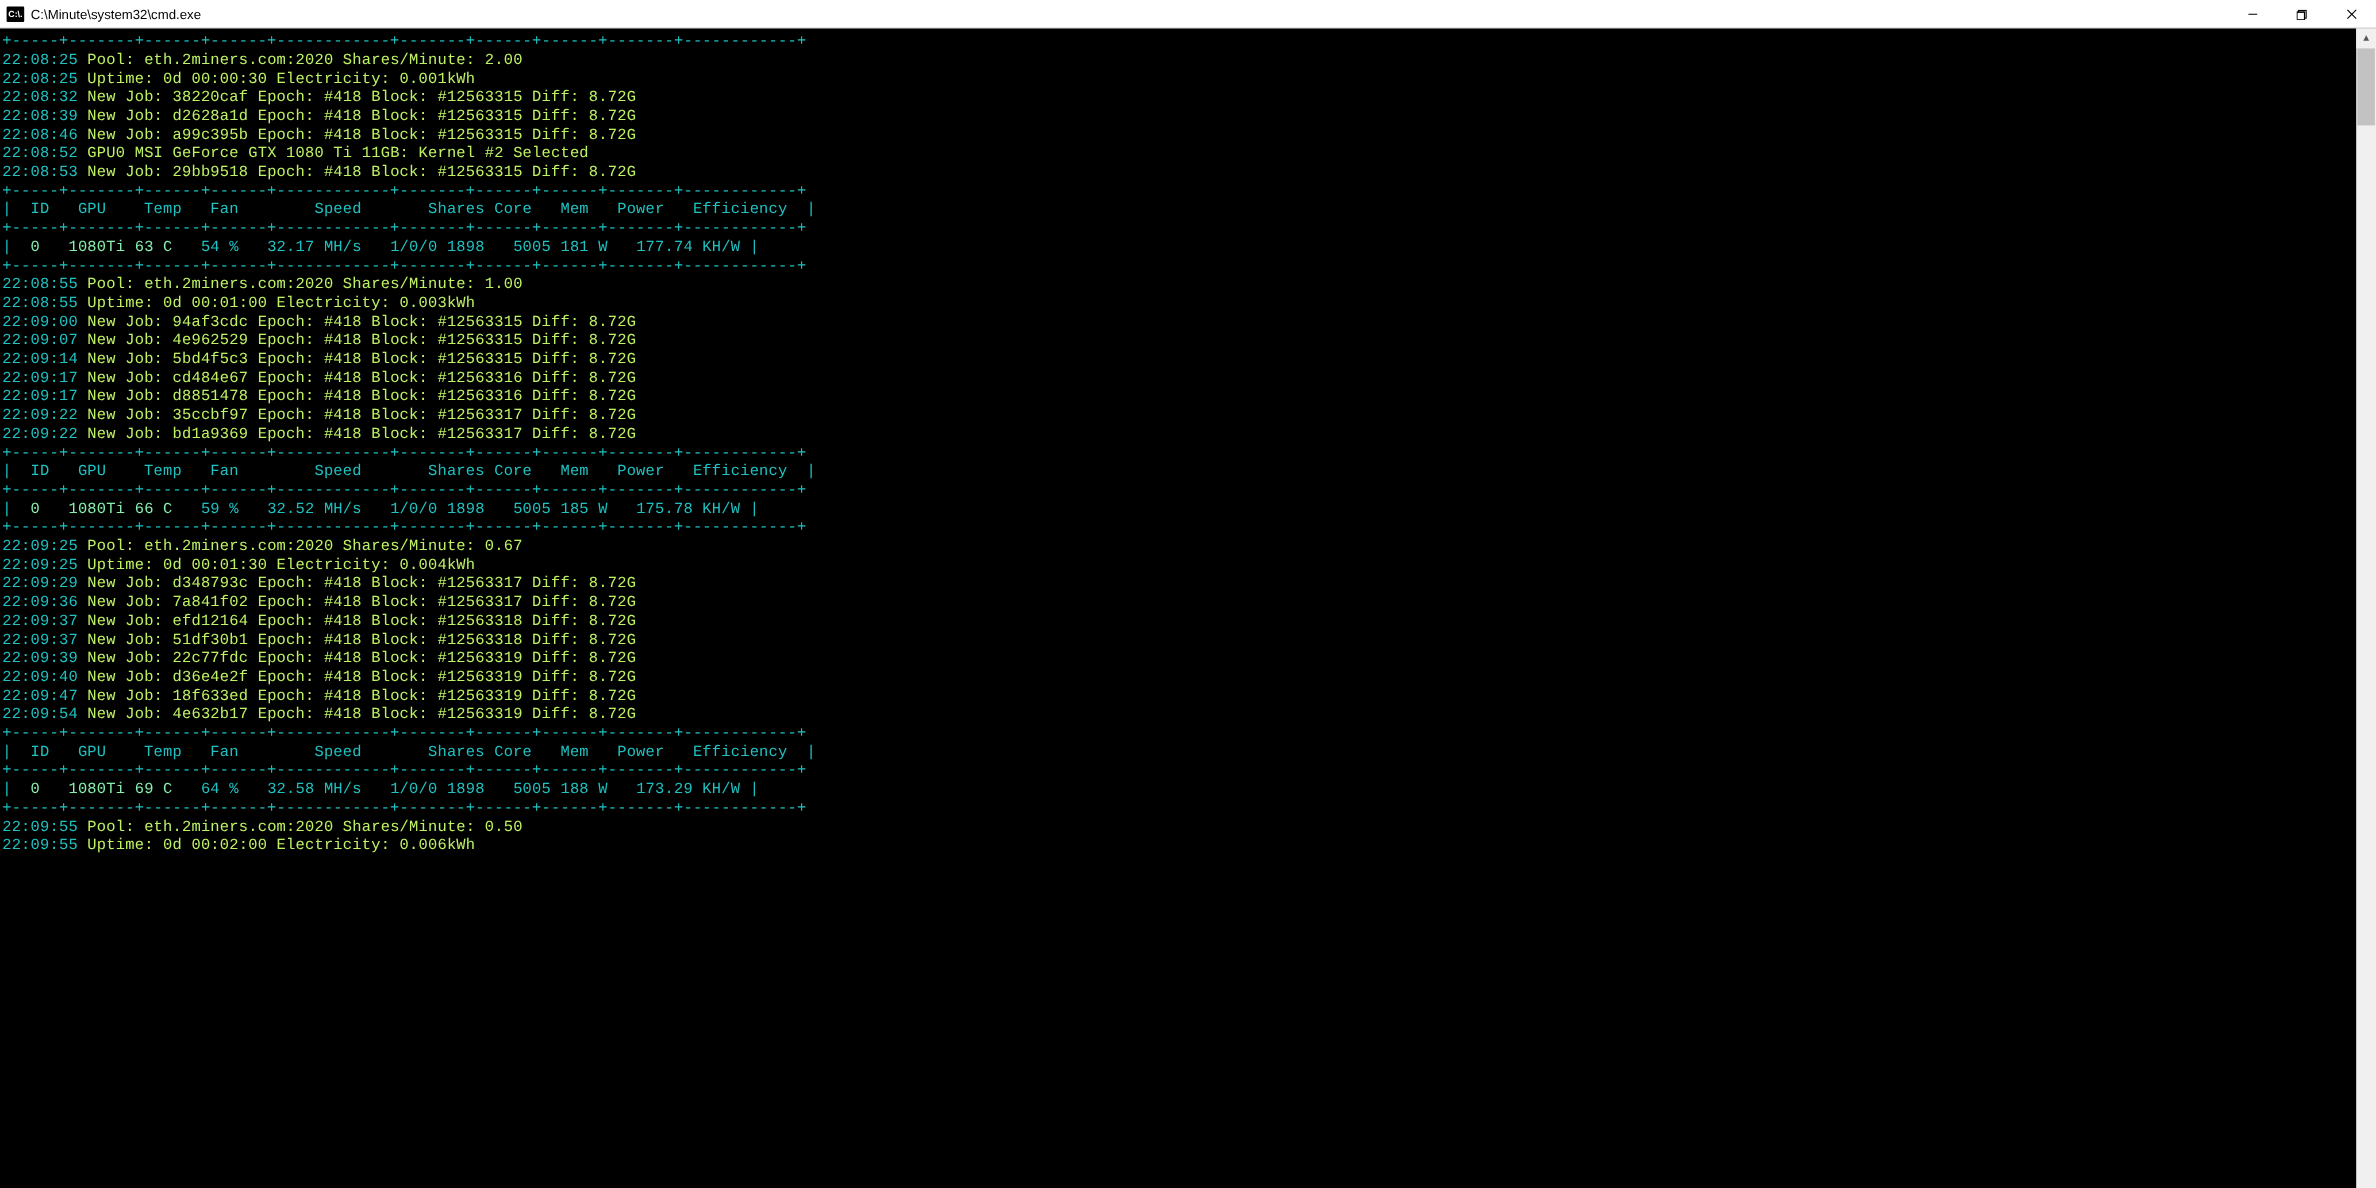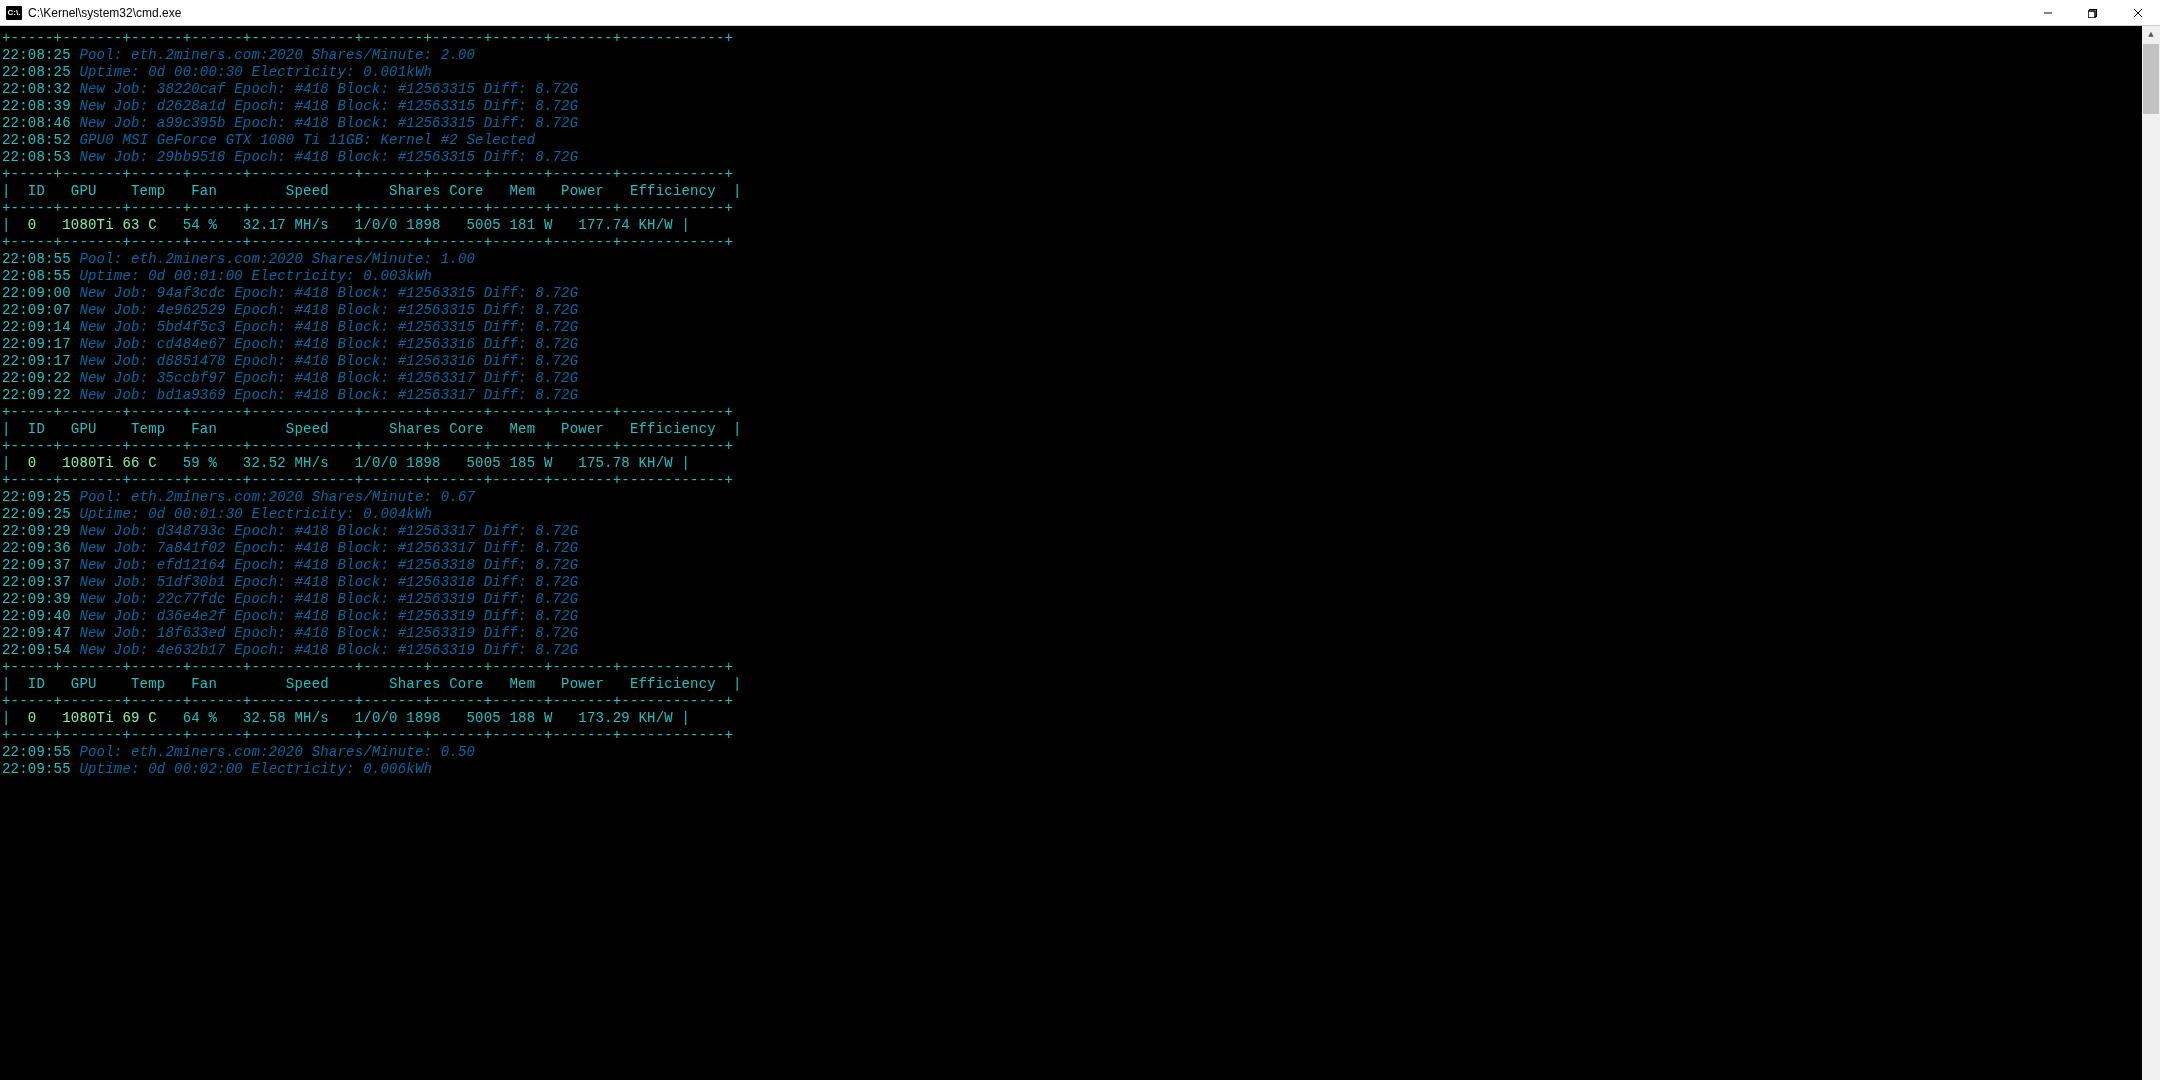--- a/index.html
+++ b/index.html
@@ -6,30 +6,30 @@
   .titlebar{height:25px;background:#fff;display:flex;align-items:center;padding:0 6px;font-family:'Segoe UI',Tahoma,sans-serif;font-size:12px;color:#000;position:relative;border-bottom:1px solid #ccc;}
   .titlebar .cmd-icon{width:16px;height:14px;background:#000;color:#fff;font-size:8px;font-weight:bold;display:flex;align-items:center;justify-content:center;margin-right:6px;border-radius:1px;}
   .titlebar .controls{position:absolute;right:0;top:0;height:100%;display:flex;}
   .titlebar .ctrl{width:45px;height:100%;display:flex;align-items:center;justify-content:center;font-size:10px;cursor:default;}
   .titlebar .ctrl svg{width:10px;height:10px;stroke:#000;stroke-width:1;fill:none;}
   .terminal-wrap{position:relative;height:calc(100% - 25px);}
   .terminal{position:absolute;left:0;top:0;right:18px;bottom:0;background:#000;white-space:pre;line-height:17px;letter-spacing:0.2px;padding:4px 0 0 2px;}
   .scrollbar{position:absolute;right:0;top:0;width:18px;height:100%;background:#f0f0f0;}
   .scroll-arrow{width:18px;height:18px;background:#f0f0f0;display:flex;align-items:center;justify-content:center;font-size:9px;color:#555;}
   .scroll-thumb{width:16px;margin:0 1px;background:#c2c2c2;height:70px;}
-  .yellow{color:#0369a1;font-style:italic;}
+  .yellow{color:#bef264;}
   .cyan{color:#1fc1c1;}
   .green{color:#86efac;}
 </style>
 </head>
 <body>
 
 <div class="titlebar">
   <div class="cmd-icon">C:\.</div>
-  <span>C:\Kernel\system32\cmd.exe</span>
+  <span>C:\Minute\system32\cmd.exe</span>
   <div class="controls">
     <div class="ctrl">
         <svg viewBox="0 0 10 10">
           <line x1="1" y1="5" x2="9" y2="5"></line>
         </svg>
       </div>
     <div class="ctrl">
         <svg viewBox="0 0 10 10">
           <rect x="1.5" y="1.5" width="7" height="7"></rect>
           <rect x="0" y="3" width="7" height="7" fill="#fff"></rect>

